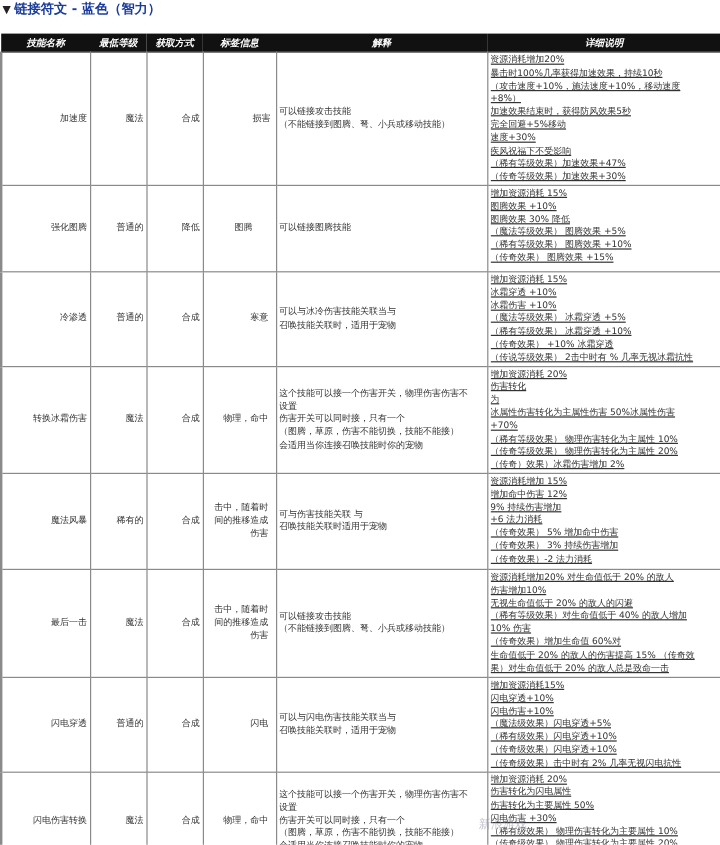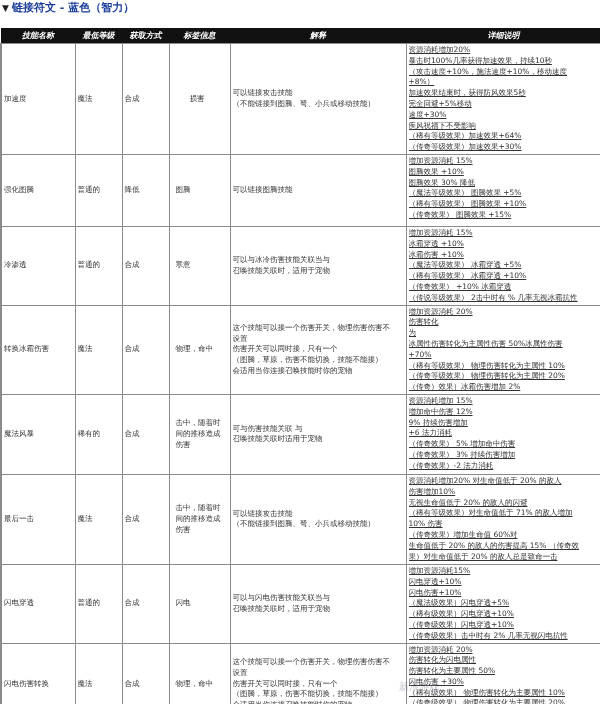--- a/index.html
+++ b/index.html
@@ -43,21 +43,21 @@
       font-style: italic;
     }
     td {
       border: 1px solid #8a8a8a;
       font-size: 7.5px;
       line-height: 10.8px;
       padding: 1px 2px;
       vertical-align: middle;
       color: #333;
     }
-    td.c { text-align: left; margin-top: 37px; }
+    td.c { text-align: right; margin-top: 37px; }
     td.l { text-align: left; }
     td.detail { text-align: left; vertical-align: top; padding-top: 1px; text-decoration: underline; }
     td.col1 { border-left: 2px solid #8a8a8a; }
     td.col5 { border-left: 1px solid #444; }
     td.col6 { border-left: 1px solid #444; border-right: 1px solid #bbb; }
     .line { display: block; white-space: nowrap; overflow: hidden; }
     .watermark {
       position: absolute;
       left: 399px;
       top: 680px;
@@ -90,43 +90,43 @@
       <th>标签信息</th>
       <th>解释</th>
       <th>详细说明</th>
     </tr>
   </thead>
   <tbody id="tbody">
       <tr style="height: 109px;">
         <td class="c col1">加速度</td>
         <td class="c">魔法</td>
         <td class="c">合成</td>
-        <td class="c" style="padding: 1px 20px;">损害</td>
+        <td class="c" style="padding: 1px 4px;">损害</td>
         <td class="l col5">
           <span class="line">可以链接攻击技能</span>
           <span class="line">（不能链接到图腾、弩、小兵或移动技能）</span>
         </td>
         <td class="detail col6">
           <span class="line">资源消耗增加20%</span>
           <span class="line">暴击时100%几率获得加速效果，持续10秒</span>
           <span class="line">（攻击速度+10%，施法速度+10%，移动速度</span>
           <span class="line">+8%）</span>
           <span class="line">加速效果结束时，获得防风效果5秒</span>
           <span class="line">完全回避+5%移动</span>
           <span class="line">速度+30%</span>
           <span class="line">疾风祝福下不受影响</span>
-          <span class="line">（稀有等级效果）加速效果+64%</span>
+          <span class="line">（稀有等级效果）加速效果+47%</span>
           <span class="line">（传奇等级效果）加速效果+30%</span>
         </td>
       </tr>
       <tr style="height: 72px;">
         <td class="c col1">强化图腾</td>
         <td class="c">普通的</td>
         <td class="c">降低</td>
-        <td class="c" style="padding: 1px 6px;">图腾</td>
+        <td class="c" style="padding: 1px 19px;">图腾</td>
         <td class="l col5">
           <span class="line">可以链接图腾技能</span>
         </td>
         <td class="detail col6">
           <span class="line">增加资源消耗 15%</span>
           <span class="line">图腾效果 +10%</span>
           <span class="line">图腾效果 30% 降低</span>
           <span class="line">（魔法等级效果） 图腾效果 +5%</span>
           <span class="line">（稀有等级效果） 图腾效果 +10%</span>
           <span class="line">（传奇效果） 图腾效果 +15%</span>
@@ -199,21 +199,21 @@
         <td class="c">合成</td>
         <td class="c" style="padding: 1px 6px;">击中，随着时间的推移造成伤害</td>
         <td class="l col5">
           <span class="line">可以链接攻击技能</span>
           <span class="line">（不能链接到图腾、弩、小兵或移动技能）</span>
         </td>
         <td class="detail col6">
           <span class="line">资源消耗增加20% 对生命值低于 20% 的敌人</span>
           <span class="line">伤害增加10%</span>
           <span class="line">无视生命值低于 20% 的敌人的闪避</span>
-          <span class="line">（稀有等级效果）对生命值低于 71% 的敌人增加</span>
+          <span class="line">（稀有等级效果）对生命值低于 40% 的敌人增加</span>
           <span class="line">10% 伤害</span>
           <span class="line">（传奇效果）增加生命值 60%对</span>
           <span class="line">生命值低于 20% 的敌人的伤害提高 15% （传奇效</span>
           <span class="line">果）对生命值低于 20% 的敌人总是致命一击</span>
         </td>
       </tr>
       <tr style="height: 77px;">
         <td class="c col1">闪电穿透</td>
         <td class="c">普通的</td>
         <td class="c">合成</td>

